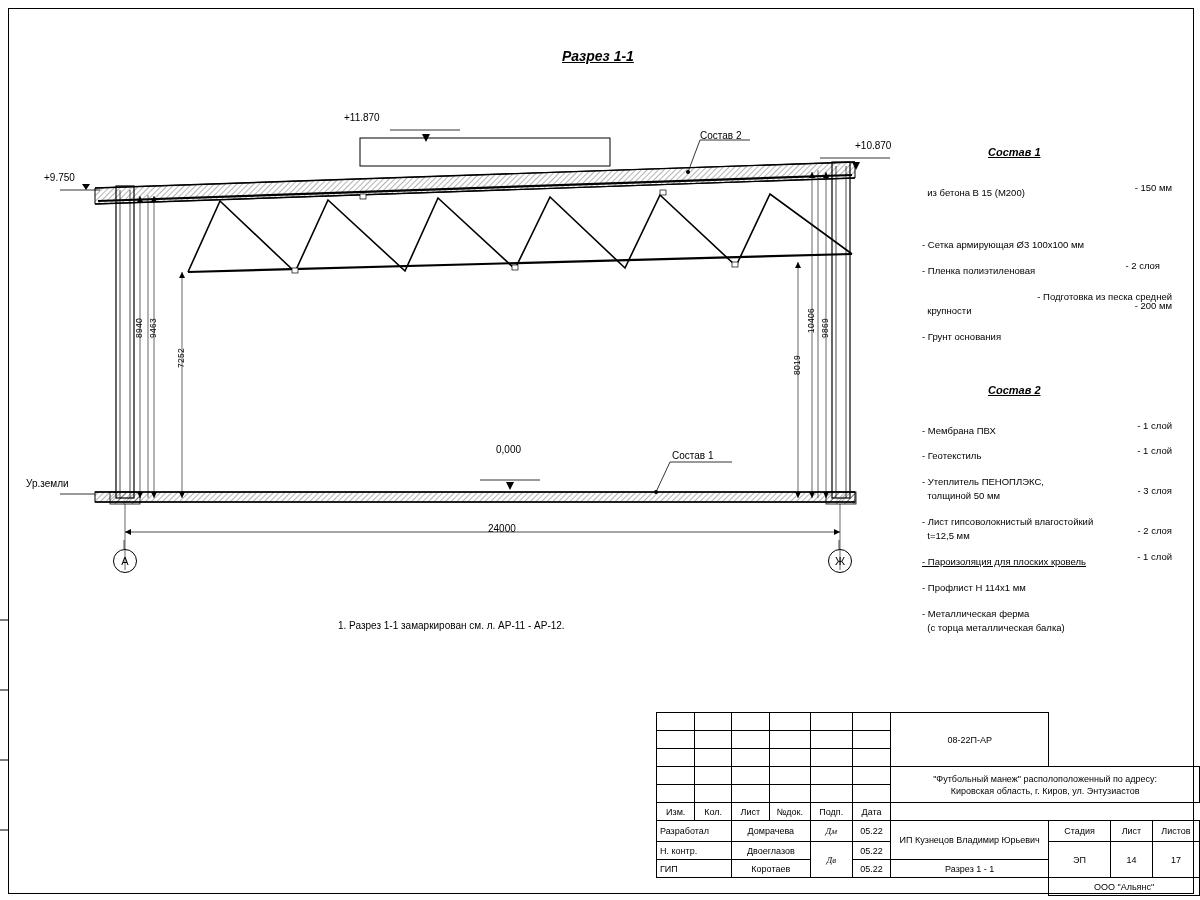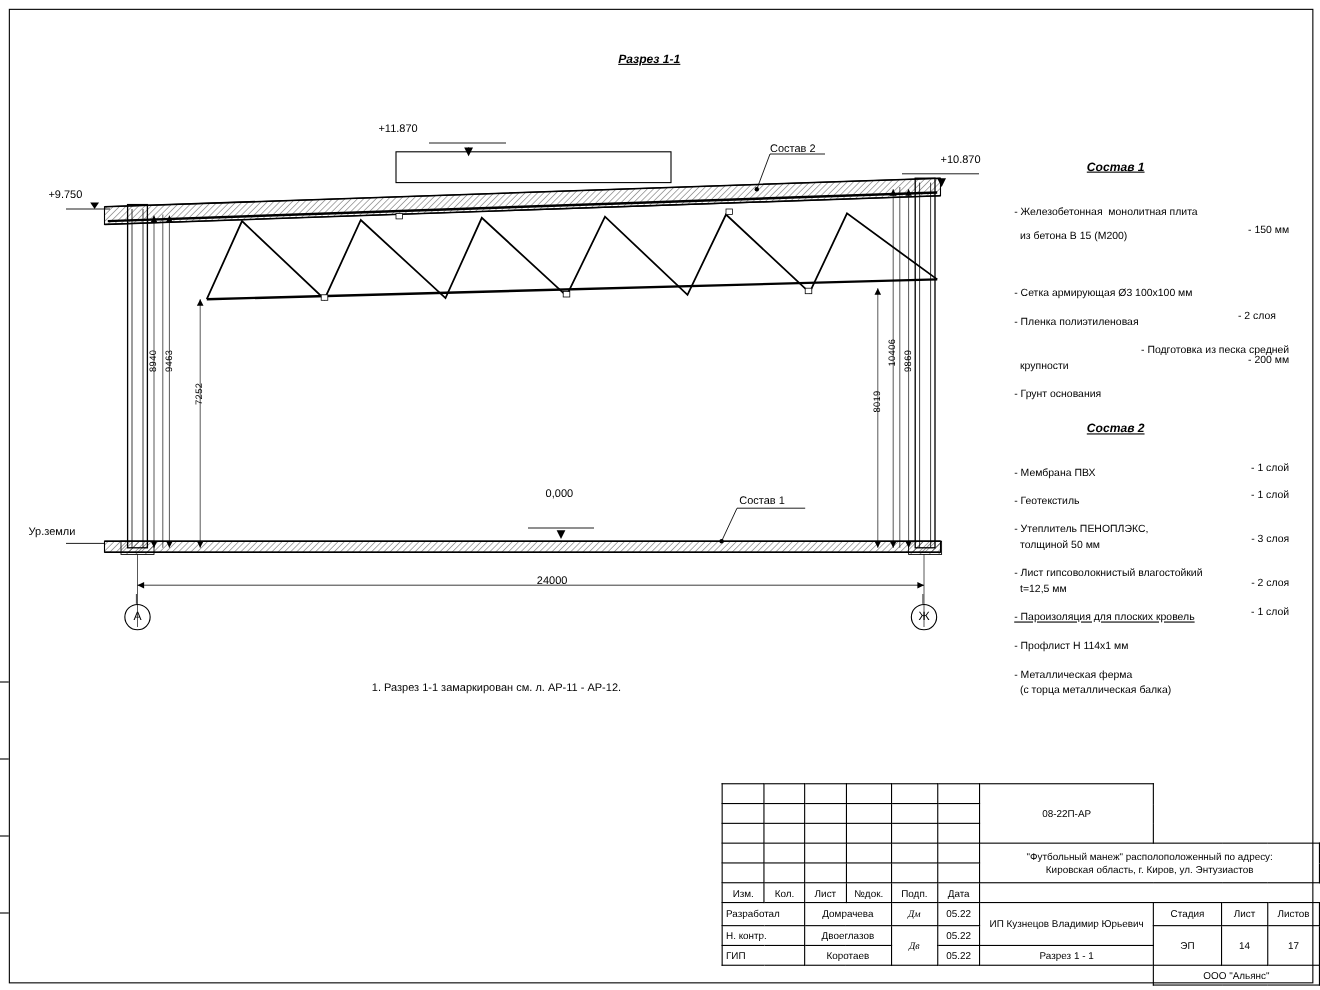--- a/index.html
+++ b/index.html
@@ -1,21 +1,21 @@
 <!DOCTYPE html>
 <html><head>
 <meta charset="utf-8">
 <style>
   html,body{margin:0;padding:0;background:#ffffff;}
   body{width:1200px;height:900px;position:relative;overflow:hidden;
        font-family:"Liberation Sans",sans-serif;color:#000;}
   .sheet{position:absolute;left:0;top:0;width:1200px;height:900px;}
   .frame{position:absolute;left:8px;top:8px;width:1184px;height:884px;border:1px solid #000;}
   .abs{position:absolute;}
-  .ttl{font-size:11px;font-style:italic;font-weight:bold;text-decoration:underline;}
+  .ttl{font-size:14px;font-style:italic;font-weight:bold;text-decoration:underline;}
   .lbl10{font-size:10px;}
   .sec-head{font-size:11px;font-style:italic;font-weight:bold;text-decoration:underline;}
   .spec-line{font-size:9.5px;white-space:pre;}
   .vert{writing-mode:vertical-rl;transform:rotate(180deg);font-size:8.5px;letter-spacing:.3px;}
   .circ{width:22px;height:22px;border:1px solid #000;border-radius:50%;
         display:flex;align-items:center;justify-content:center;font-size:11px;}
   table{border-collapse:collapse;}
   .stamp td{border:1px solid #000;font-size:9px;padding:0 3px;height:17px;text-align:center;}
   .stamp .left{text-align:left;}
   .big{font-size:12px;}
@@ -166,21 +166,20 @@
   </div>
   <svg class="abs" style="left:110px;top:540px;" width="760" height="40">
     <line x1="14" y1="0" x2="14" y2="9" stroke="#000" stroke-width="0.7"></line>
     <line x1="729" y1="0" x2="729" y2="9" stroke="#000" stroke-width="0.7"></line>
   </svg>
 
   <div class="abs lbl10" style="left:338px;top:620px;">1. Разрез 1-1 замаркирован см. л. АР-11 - АР-12.</div>
 
   <div class="abs sec-head" style="left:988px;top:146px;">Состав 1</div>
   <div class="abs" style="left:922px;top:182px;width:250px;">
-    <div style="position:relative;height:22px;"><span class="spec-line">- Железобетонная  монолитная плита</span><span class="spec-line" style="position:absolute;right:0;top:0;"></span></div>
     <div style="position:relative;height:24px;"><span class="spec-line">  из бетона В 15 (М200)</span><span class="spec-line" style="position:absolute;right:0;top:0;">- 150 мм</span></div>
     <div style="position:relative;height:26px;margin-top:28px;"><span class="spec-line">- Сетка армирующая Ø3 100х100 мм</span><span class="spec-line" style="position:absolute;right:0;top:0;"></span></div>
     <div style="position:relative;height:26px;"><span class="spec-line">- Пленка полиэтиленовая</span><span class="spec-line" style="position:absolute;right:12px;top:0;">- 2 слоя</span></div>
     <div style="position:relative;height:14px;text-align:right;"><span class="spec-line">- Подготовка из песка средней</span><span class="spec-line" style="position:absolute;right:0;top:0;"></span></div>
     <div style="position:relative;height:26px;"><span class="spec-line">  крупности</span><span class="spec-line" style="position:absolute;right:0;top:0;">- 200 мм</span></div>
     <div style="position:relative;height:22px;"><span class="spec-line">- Грунт основания</span><span class="spec-line" style="position:absolute;right:0;top:0;"></span></div>
   </div>
 
   <div class="abs sec-head" style="left:988px;top:384px;">Состав 2</div>
   <div class="abs" style="left:922px;top:420px;width:250px;">

